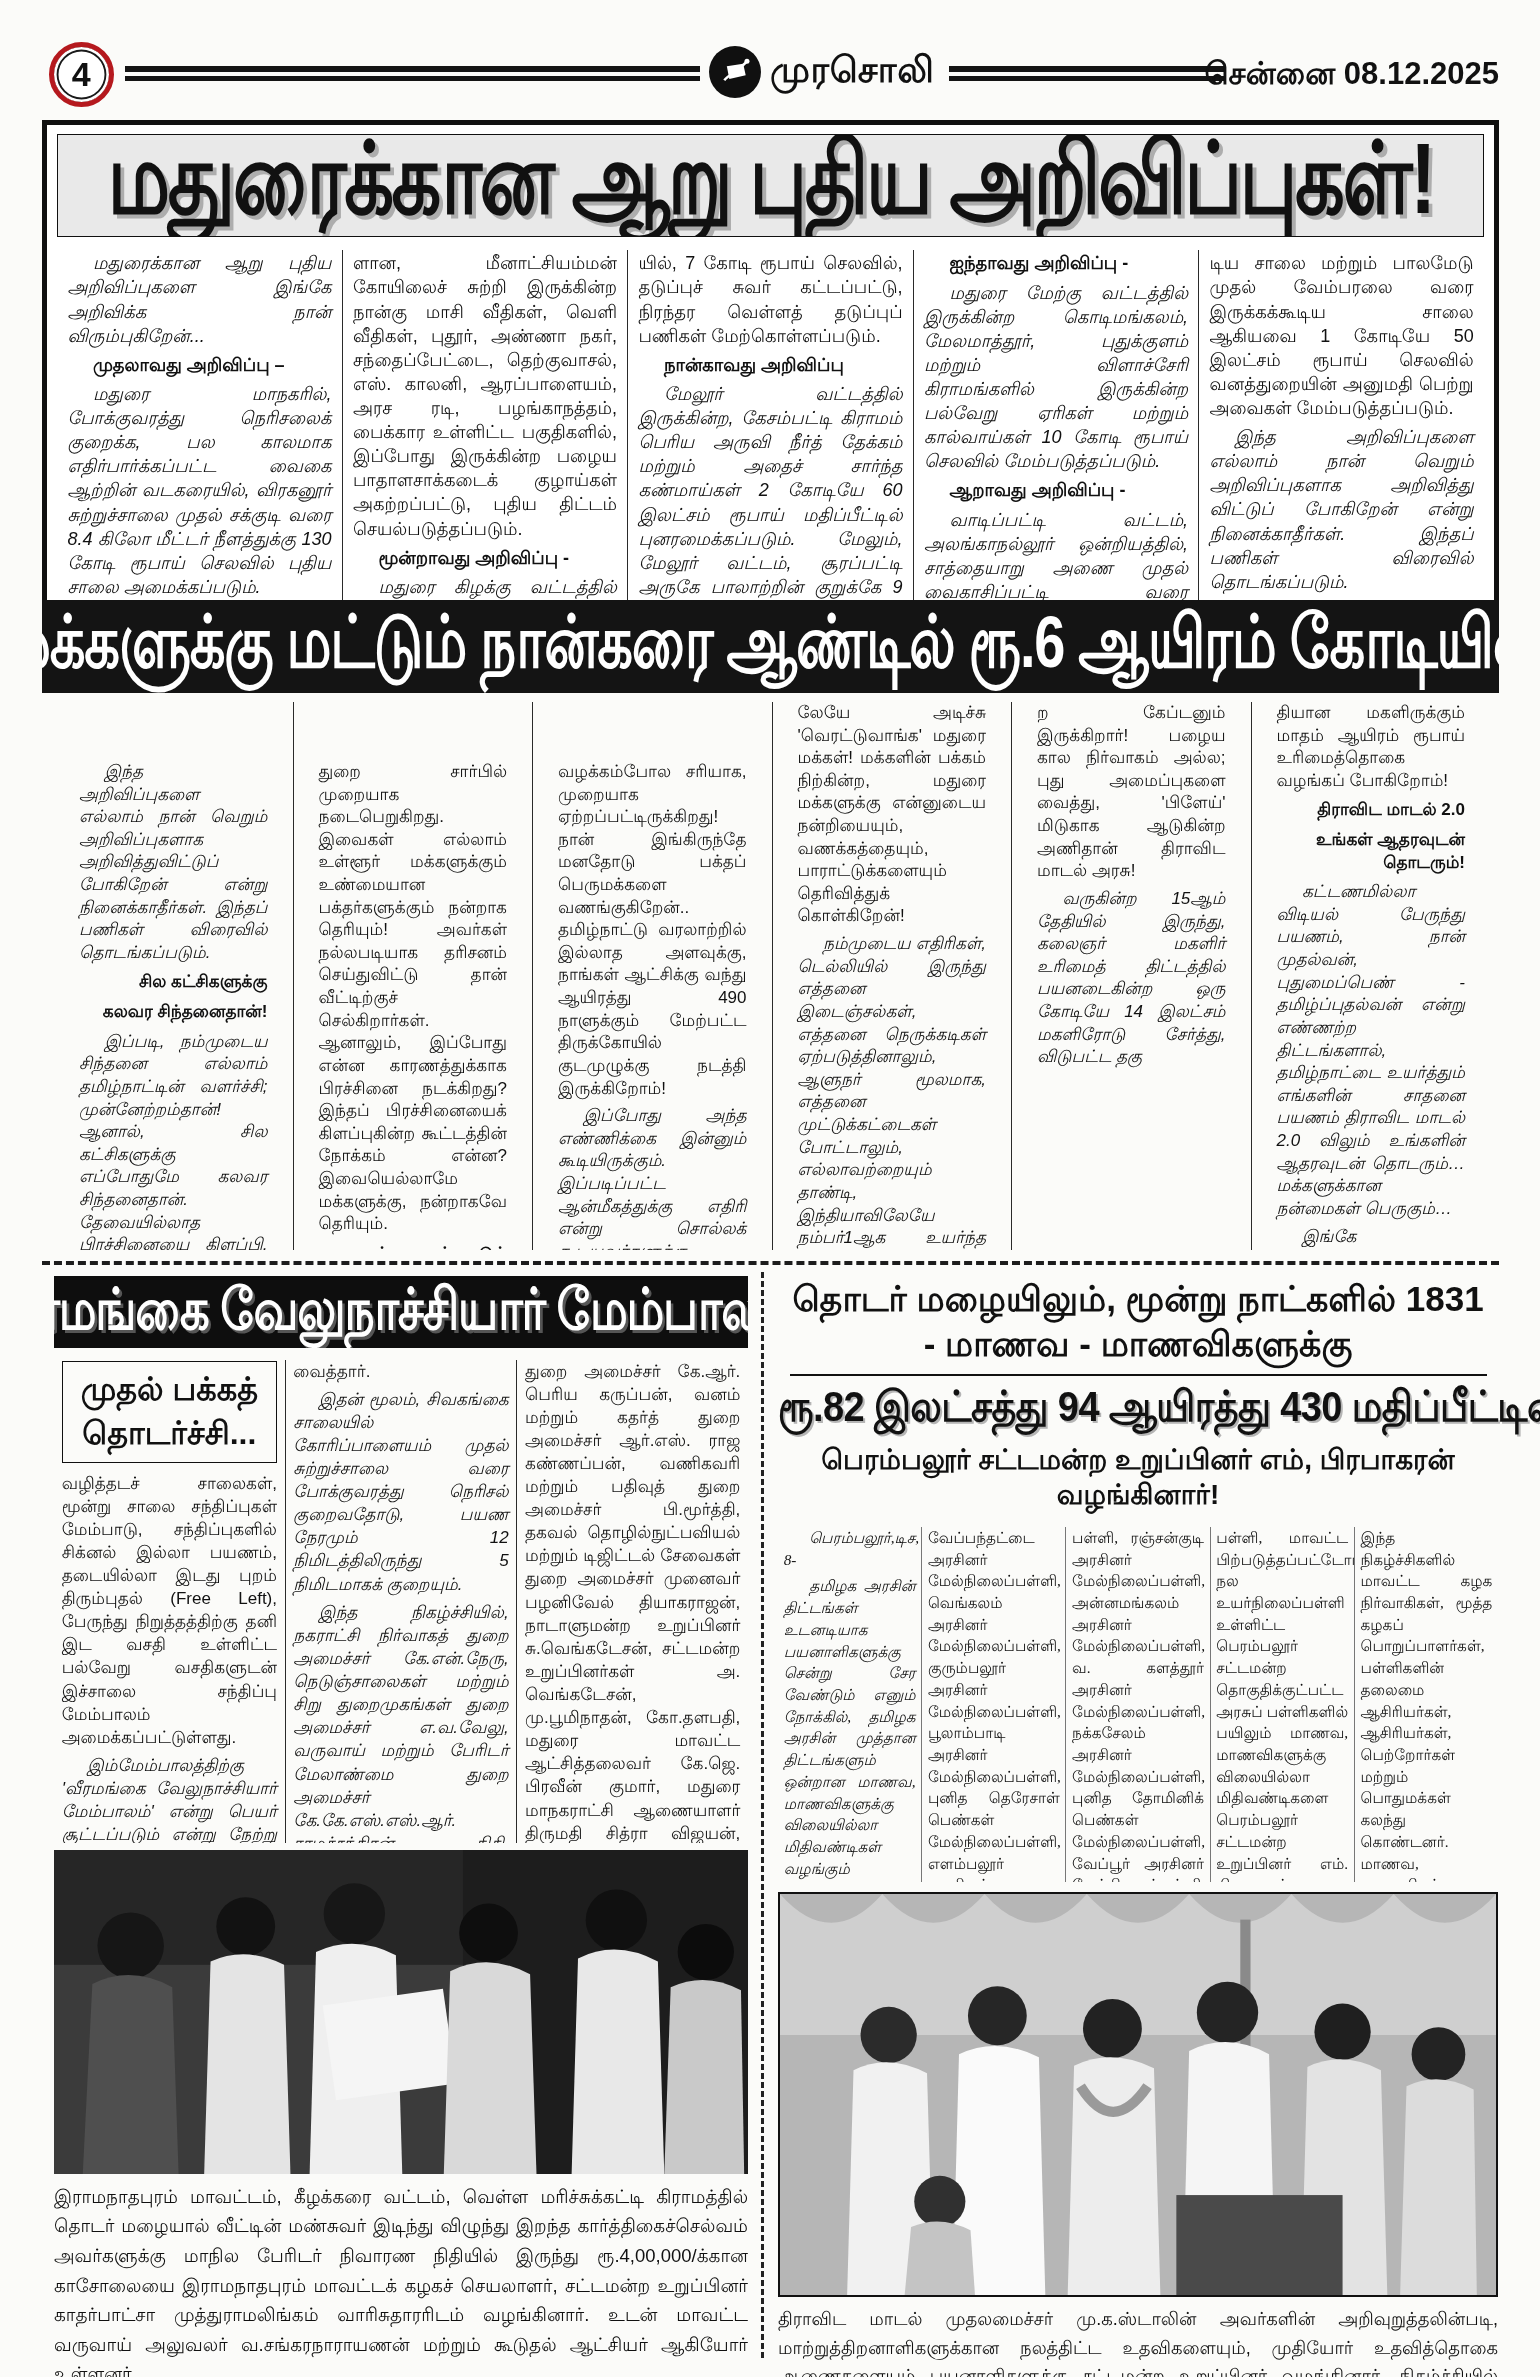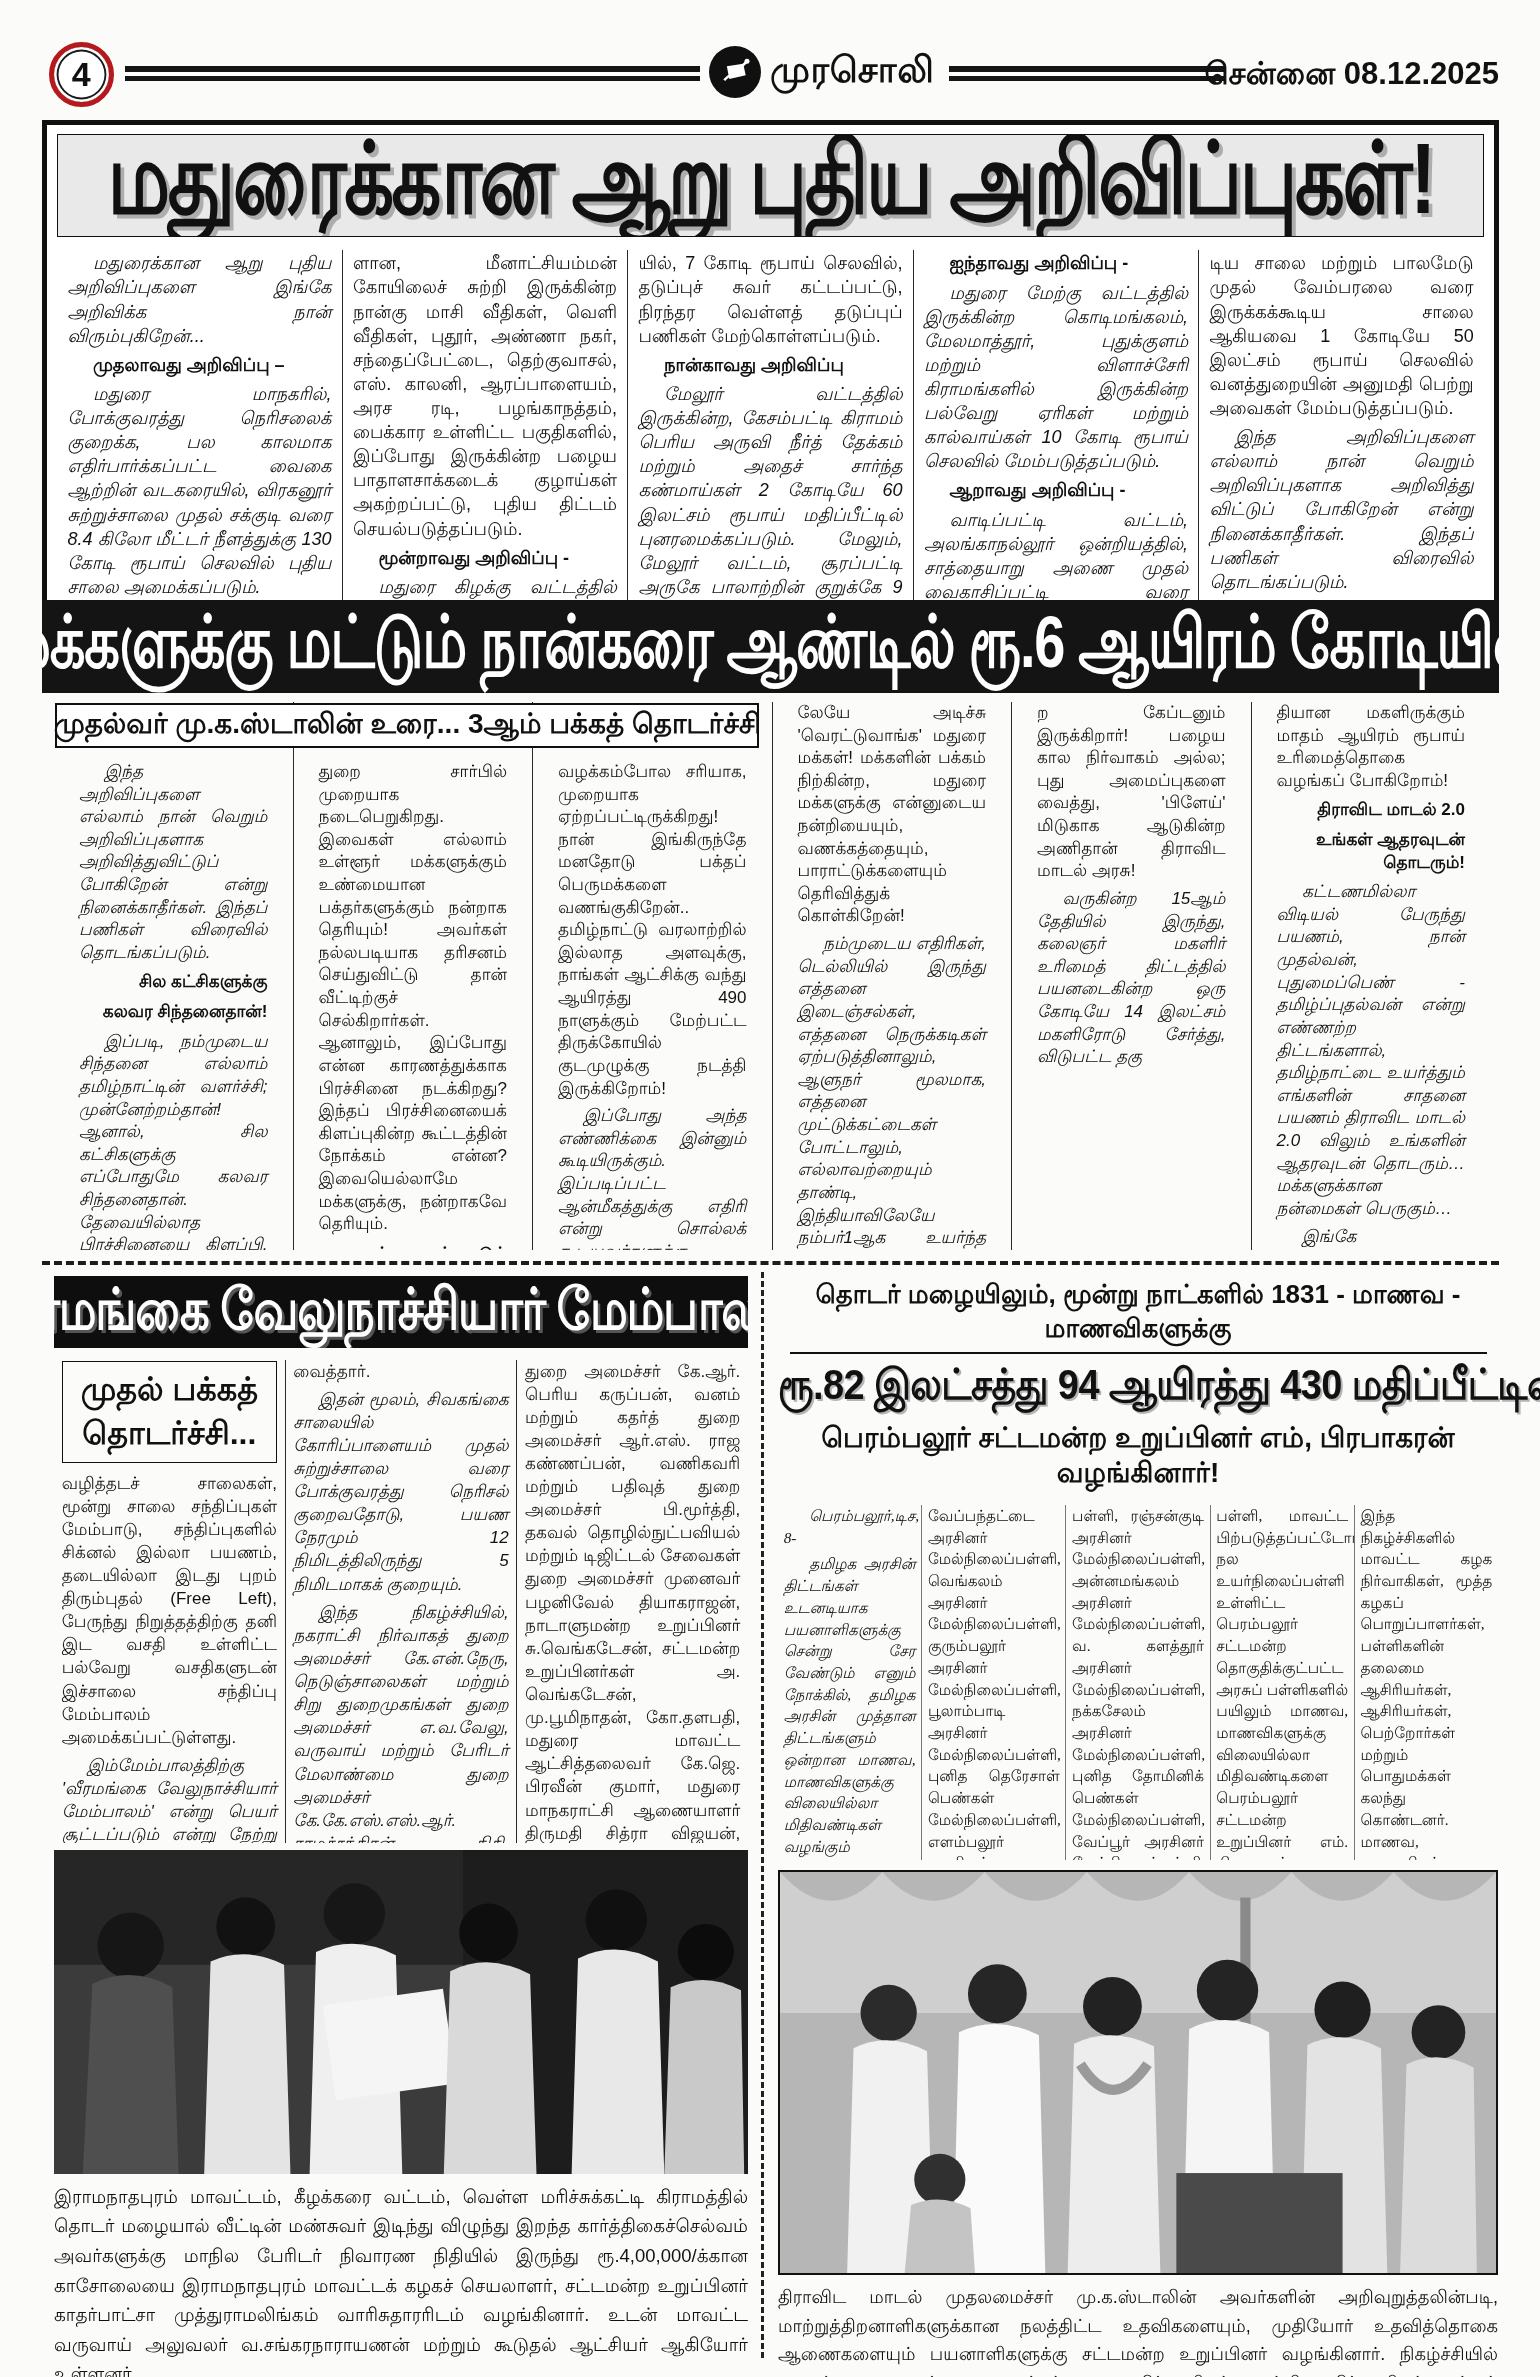--- a/index.html
+++ b/index.html
@@ -52,21 +52,21 @@
   .fly-head{height:72px;background:#0e0e0e;display:flex;align-items:center;justify-content:center;overflow:hidden;}
   .fly-head span{color:#fff;font-size:47px;font-weight:900;transform:scaleY(1.22);letter-spacing:-1.3px;white-space:nowrap;text-shadow:2.6px 2.6px 0 #555;}
   .fly-cols{margin-top:11.5px;height:483px;}
   .fly .col{font-size:17px;line-height:1.36;padding:0 7.7px;}
   .fp-box{border:1.9px solid #101010;font-weight:800;font-size:32px;text-align:center;padding:6.4px 3.8px;margin:1.3px 0 9px;}
   .photo{position:relative;background:#666;overflow:hidden;}
   .photo-l{margin-top:7.7px;height:324px;}
   .cap{margin-top:7.7px;font-size:18.5px;line-height:1.6;text-align:justify;font-weight:500;}
   
   .bike{position:absolute;left:778px;top:1276px;width:720px;}
-  .bike-kicker{font-size:26px;font-weight:800;text-align:center;padding-bottom:5.1px;border-bottom:2.6px solid #111;margin:2.6px 11.5px 0;}
+  .bike-kicker{font-size:35px;font-weight:800;text-align:center;padding-bottom:5.1px;border-bottom:2.6px solid #111;margin:2.6px 11.5px 0;}
   .bike-head{margin-top:10.2px;text-align:center;font-size:38px;font-weight:900;transform:scaleY(1.12);
              letter-spacing:-0.6px;white-space:nowrap;text-shadow:1.9px 1.9px 0 #b5b5b5;}
   .bike-sub{margin-top:10.2px;text-align:center;font-size:28px;font-weight:800;}
   .bike-cols{margin-top:12.8px;height:355px;font-family:"Liberation Serif",serif;}
   .bike .col{font-size:15.3px;line-height:1.42;padding:0 5.7px;}
   .bike .cols .col + .col{border-left:0.6px solid #777;}
   .photo-r{margin-top:10.2px;height:405px;border:2.6px solid #111;box-sizing:border-box;}
   .cap-r{margin-top:7.7px;font-size:18px;line-height:1.6;text-align:justify;font-weight:500;}
 </style>
 </head>
@@ -125,23 +125,20 @@
           <p class="b b-p">இந்த அறிவிப்புகளை எல்லாம் நான் வெறும் அறிவிப்புகளாக அறிவித்து விட்டுப் போகிறேன் என்று நினைக்காதீர்கள். இந்தப் பணிகள் விரைவில் தொடங்கப்படும்.</p>
         </div>
     </div>
   </div>
 
   <div class="banner">
     <span>மதுரை மாவட்ட மக்களுக்கு மட்டும் நான்கரை ஆண்டில் ரூ.6 ஆயிரம் கோடியில் நலத்திட்டங்கள்!</span>
   </div>
 
   <div class="speech">
-    <div class="cont-box">
-      <span>முதல்வர் மு.க.ஸ்டாலின் உரை... 3ஆம் பக்கத் தொடர்ச்சி</span>
-    </div>
     <div class="cols speech-cols">
       <div class="col padtop">
           <p class="b b-p">இந்த அறிவிப்புகளை எல்லாம் நான் வெறும் அறிவிப்புகளாக அறிவித்துவிட்டுப் போகிறேன் என்று நினைக்காதீர்கள். இந்தப் பணிகள் விரைவில் தொடங்கப்படும்.</p>
           <p class="b b-hc">சில கட்சிகளுக்கு</p>
           <p class="b b-hc">கலவர சிந்தனைதான்!</p>
           <p class="b b-p">இப்படி, நம்முடைய சிந்தனை எல்லாம் தமிழ்நாட்டின் வளர்ச்சி; முன்னேற்றம்தான்! ஆனால், சில கட்சிகளுக்கு எப்போதுமே கலவர சிந்தனைதான். தேவையில்லாத பிரச்சினையை கிளப்பி, நம்முடைய வளர்ச்சிக்கு இடையூறு ஏற்படுத்தலாம் என்று நினைக்கிறார்கள்.</p>
         </div>
       <div class="col padtop">
           <p class="b b-pc">துறை சார்பில் முறையாக நடைபெறுகிறது. இவைகள் எல்லாம் உள்ளூர் மக்களுக்கும் உண்மையான பக்தர்களுக்கும் நன்றாக தெரியும்! அவர்கள் நல்லபடியாக தரிசனம் செய்துவிட்டு தான் வீட்டிற்குச் செல்கிறார்கள். ஆனாலும், இப்போது என்ன காரணத்துக்காக பிரச்சினை நடக்கிறது? இந்தப் பிரச்சினையைக் கிளப்புகின்ற கூட்டத்தின் நோக்கம் என்ன? இவையெல்லாமே மக்களுக்கு, நன்றாகவே தெரியும்.</p>
           <p class="b b-hc">சமூகத்தை துண்டாடும்</p>

